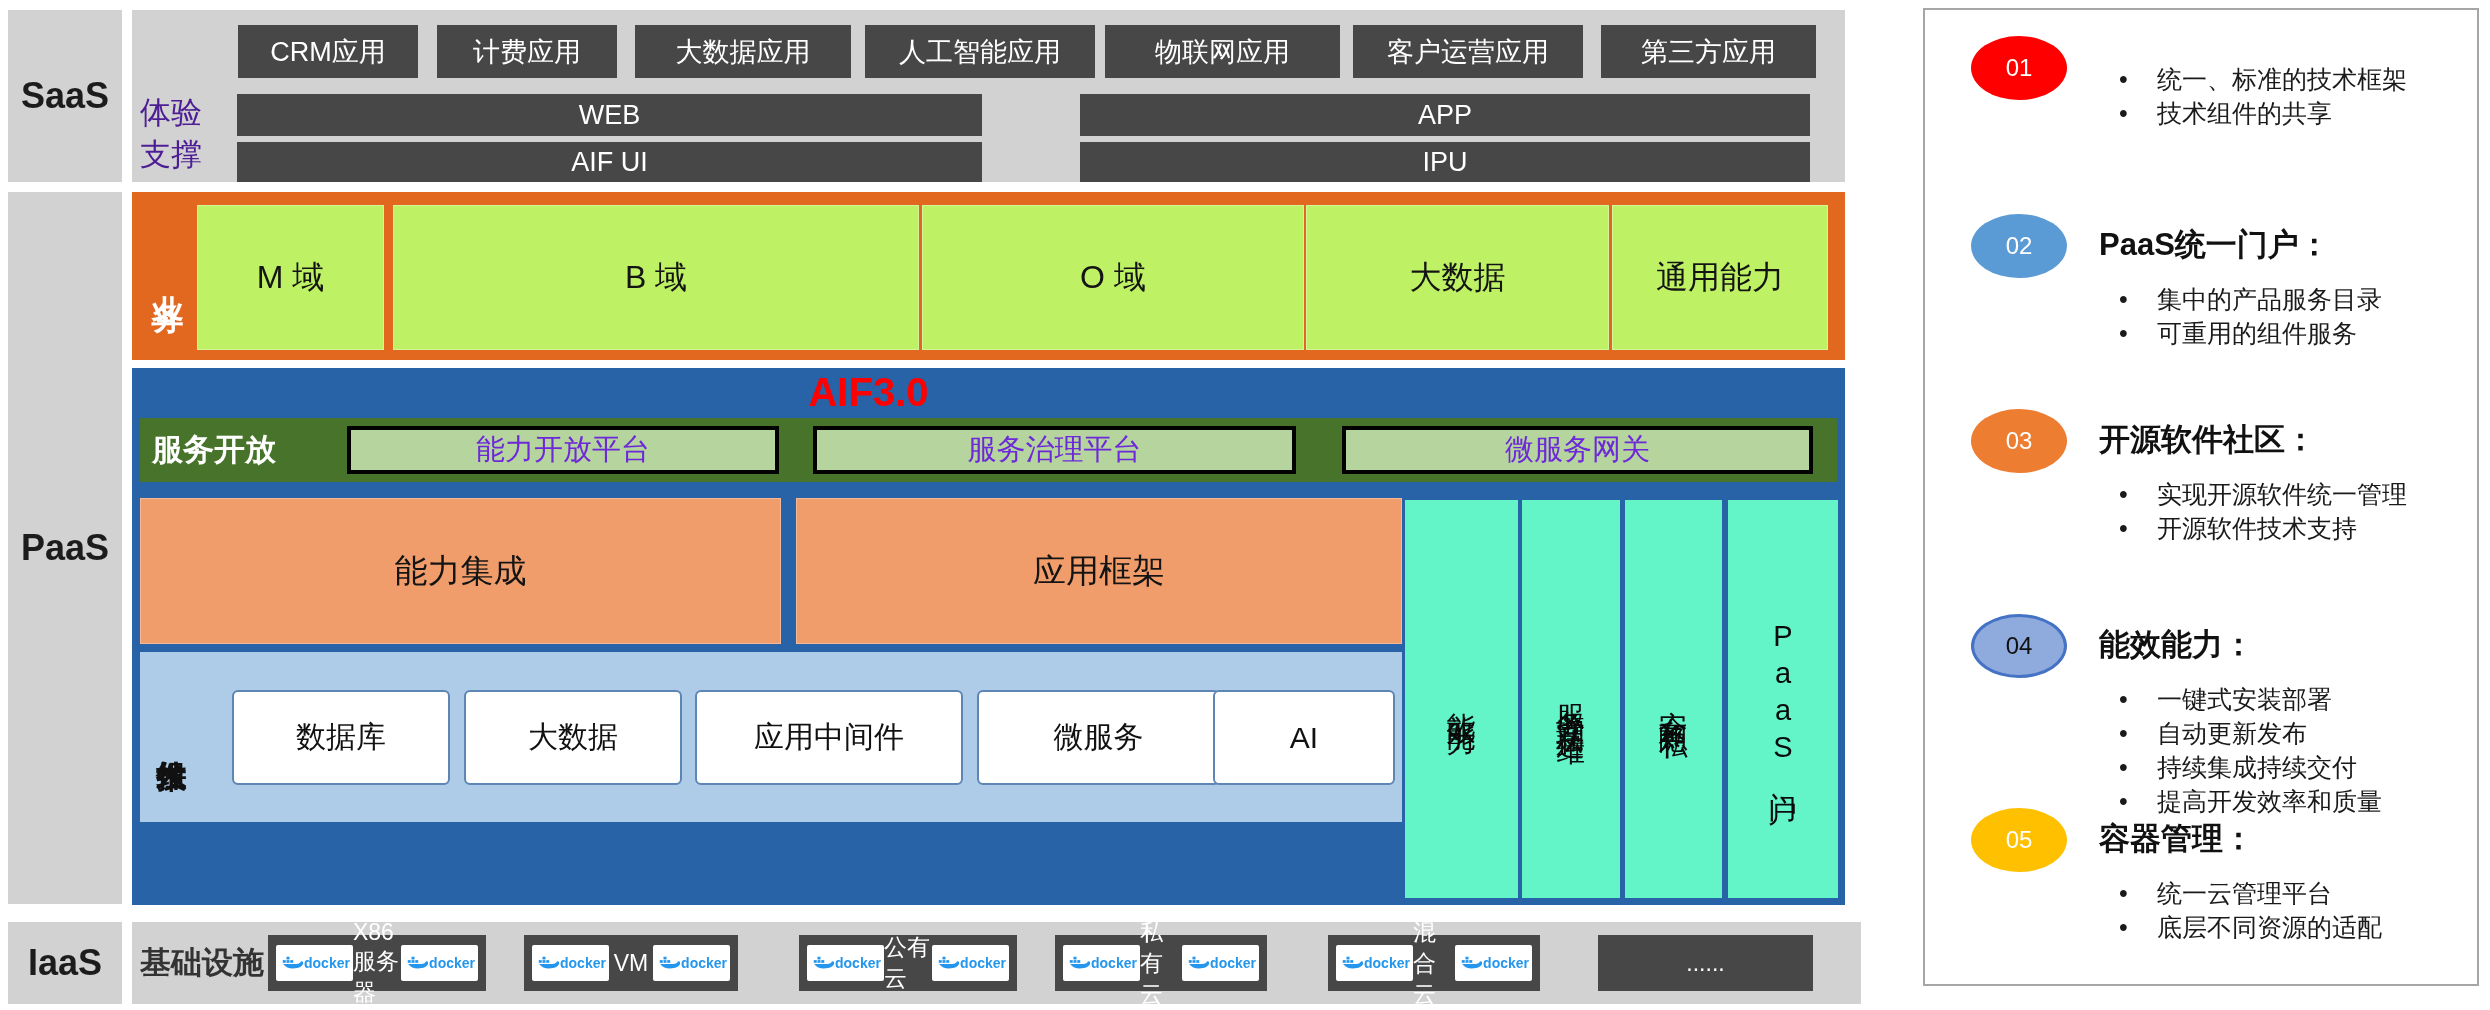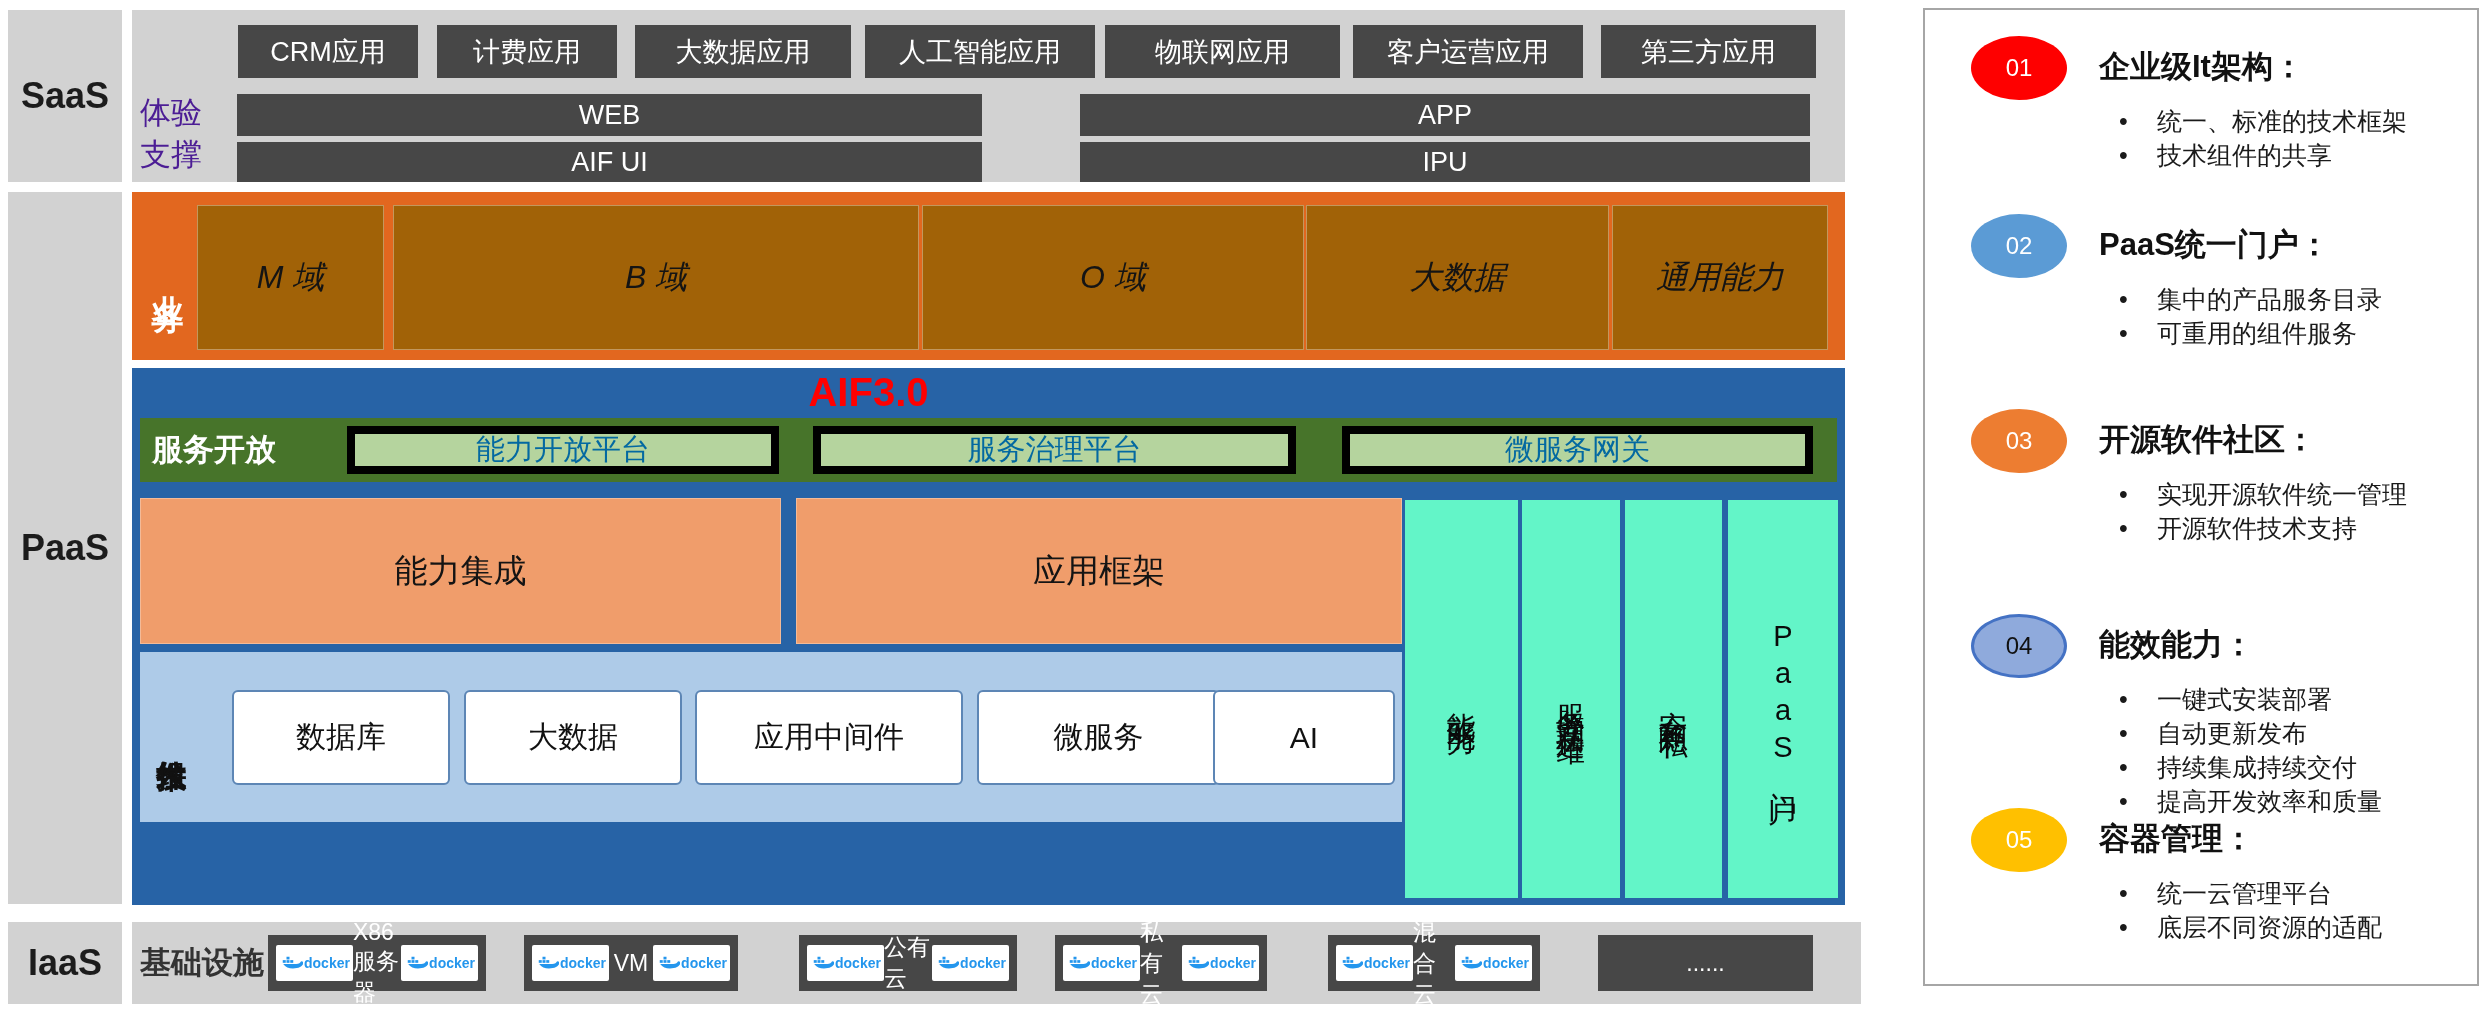--- a/index.html
+++ b/index.html
@@ -24,32 +24,32 @@
   .gray-bar{position:absolute;background:#474747;color:#fff;display:flex;align-items:center;justify-content:center;font-size:27px;}
   #bar-web{left:105px;top:84px;width:745px;height:42px;}
   #bar-aifui{left:105px;top:132px;width:745px;height:40px;}
   #bar-app{left:948px;top:84px;width:730px;height:42px;}
   #bar-ipu{left:948px;top:132px;width:730px;height:40px;}
 
   
   #biz-band{left:132px;top:192px;width:1713px;height:168px;background:#e2671f;}
   #biz-lbl{left:12px;top:0;height:168px;width:48px;color:#fff;font-weight:bold;font-size:32px;
            writing-mode:vertical-rl;text-orientation:upright;display:flex;align-items:center;justify-content:center;letter-spacing:6px;}
-  .dom{position:absolute;top:13px;height:143px;background:#a16207;color:#141414;font-size:32px;
-       display:flex;align-items:center;justify-content:center;border:1px solid rgba(255,255,255,.35);font-style:italic;}
+  .dom{position:absolute;top:13px;height:143px;background:#bef264;color:#141414;font-size:32px;
+       display:flex;align-items:center;justify-content:center;border:1px solid rgba(255,255,255,.35);}
   .d1{left:65px;width:185px;} .d2{left:261px;width:524px;} .d3{left:790px;width:380px;}
   .d4{left:1174px;width:301px;} .d5{left:1480px;width:214px;}
 
   
   #paas-box{left:132px;top:368px;width:1713px;height:537px;background:#2763a6;}
   #aif-title{left:0;right:240px;top:0;text-align:center;color:#ff0000;font-weight:bold;font-size:40px;height:48px;line-height:48px;}
   #svc-bar{left:8px;top:50px;width:1697px;height:64px;background:#47742a;}
   #svc-lbl{left:12px;top:0;height:64px;display:flex;align-items:center;color:#fff;font-weight:bold;font-size:31px;}
-  .svc-box{position:absolute;top:8px;height:48px;background:#b5d49e;border:8px solid #000000;box-sizing:border-box;
-           color:#0369a1;font-size:29px;display:flex;align-items:center;justify-content:center;}
+  .svc-box{position:absolute;top:8px;height:48px;background:#b5d49e;border:4px solid #000000;box-sizing:border-box;
+           color:#6d28d9;font-size:29px;display:flex;align-items:center;justify-content:center;}
   .s1{left:207px;width:432px;} .s2{left:673px;width:483px;} .s3{left:1202px;width:471px;}
   .mid-orange{position:absolute;top:130px;height:144px;background:#f09d6b;color:#141414;font-size:33px;
               display:flex;align-items:center;justify-content:center;border:1px solid rgba(255,255,255,.3);}
   #cap-int{left:8px;width:639px;} #app-frame{left:664px;width:604px;}
   #tech-box{left:8px;top:284px;width:1262px;height:170px;background:#aecbe8;}
   #tech-lbl{left:8px;top:0;height:170px;width:46px;color:#111;font-weight:bold;font-size:30px;
             writing-mode:vertical-rl;text-orientation:upright;display:flex;align-items:center;justify-content:center;}
   .tc{position:absolute;top:38px;height:95px;background:#fff;border:2px solid #5d86b5;border-radius:6px;box-sizing:border-box;
       color:#111;font-size:30px;display:flex;align-items:center;justify-content:center;}
   .t1{left:92px;width:218px;} .t2{left:324px;width:218px;} .t3{left:555px;width:268px;}
@@ -295,21 +295,20 @@
     <div class="node n6">
       <span>......</span>
     </div>
   </div>
 
   <div class="abs" id="side-panel">
 
     <div class="panel-item i1">
       <div class="badge" style="background: rgb(254, 0, 0);">01</div>
       <div class="item-body">
-        <div class="item-title">企业级It架构：</div>
         <ul class="item-bullets">
           <li>统一、标准的技术框架</li>
           <li>技术组件的共享</li>
         </ul>
       </div>
     </div>
 
     <div class="panel-item i2">
       <div class="badge" style="background: rgb(91, 155, 213);">02</div>
       <div class="item-body">

